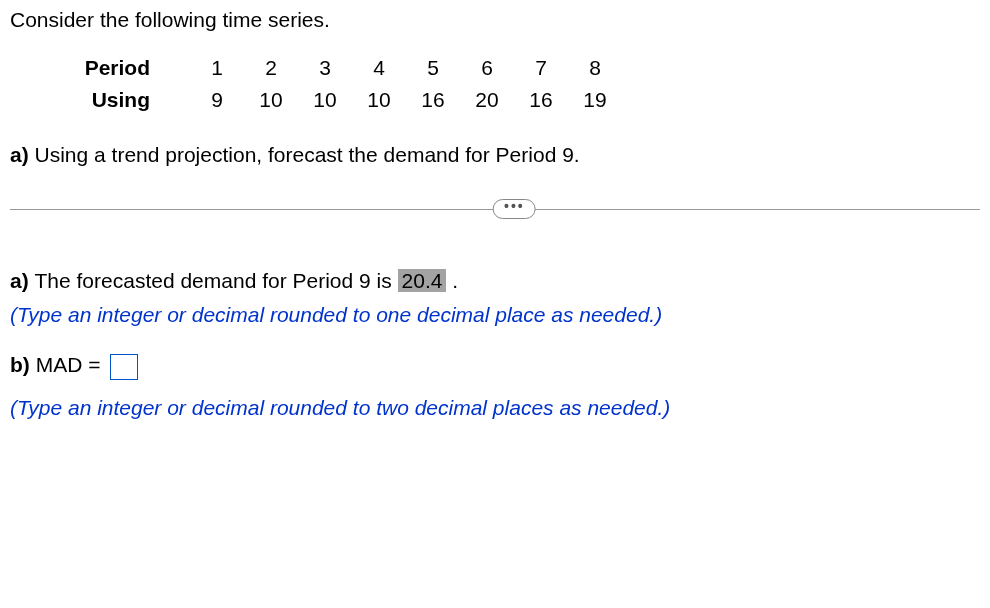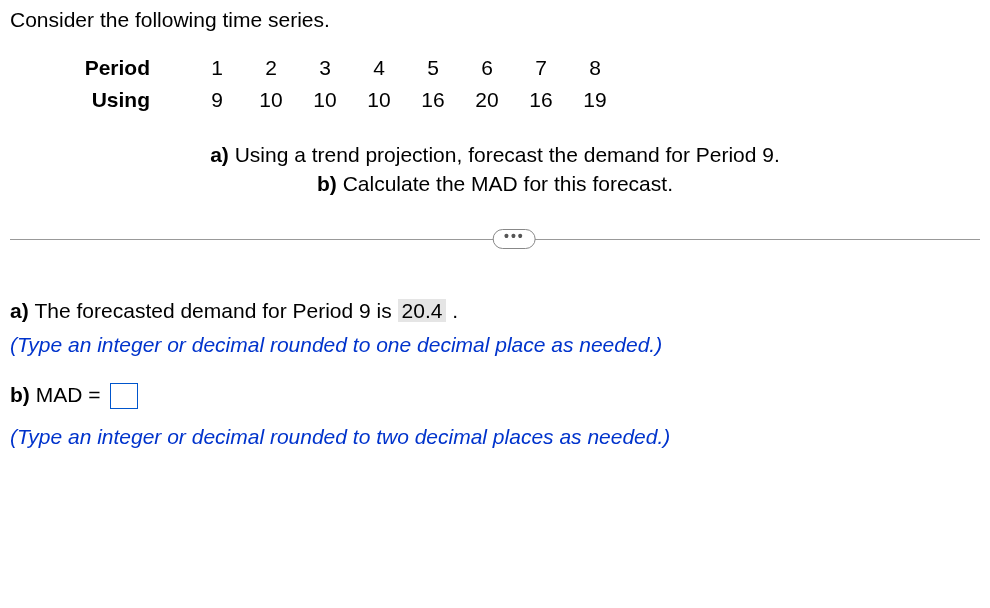--- a/index.html
+++ b/index.html
@@ -37,21 +37,20 @@
       width: 140px;
     }
     .cell {
       width: 54px;
     }
     .questions {
       margin-bottom: 30px;
     }
     .questions .q-line {
       line-height: 1.4;
-      text-align: center;
     }
     .divider-wrap {
       position: relative;
       margin: 30px 0 50px 0;
       height: 20px;
     }
     .divider-line {
       position: absolute;
       top: 10px;
       left: 0;
@@ -80,21 +79,21 @@
       letter-spacing: 2px;
       line-height: 0;
       font-size: 14px;
       position: relative;
       top: -3px;
     }
     .answer-a {
       margin-bottom: 10px;
     }
     .highlight {
-      background: #e5e5e5;
+      background: #a3a3a3;
       padding: 0 4px;
     }
     .instruct {
       color: #0033cc;
       margin-bottom: 26px;
       font-style: italic;
     }
     .answer-b {
       margin-bottom: 16px;
     }
@@ -143,23 +142,20 @@
     </tr>
   </tbody>
     </table>
 
 </div>
 
 <div class="questions">
   <div class="q-line">
     <span class="bold">a) </span><span>Using a trend projection, forecast the demand for Period 9.</span>
   </div>
-  <div class="q-line">
-    <span class="bold">b) </span><span>Calculate the MAD for this forecast.</span>
-  </div>
 </div>
 
 <div class="divider-wrap">
   <div class="divider-line"></div>
   <div class="divider-btn">
     <span class="dots">•••</span>
   </div>
 </div>
 
 <div class="answer-a">

